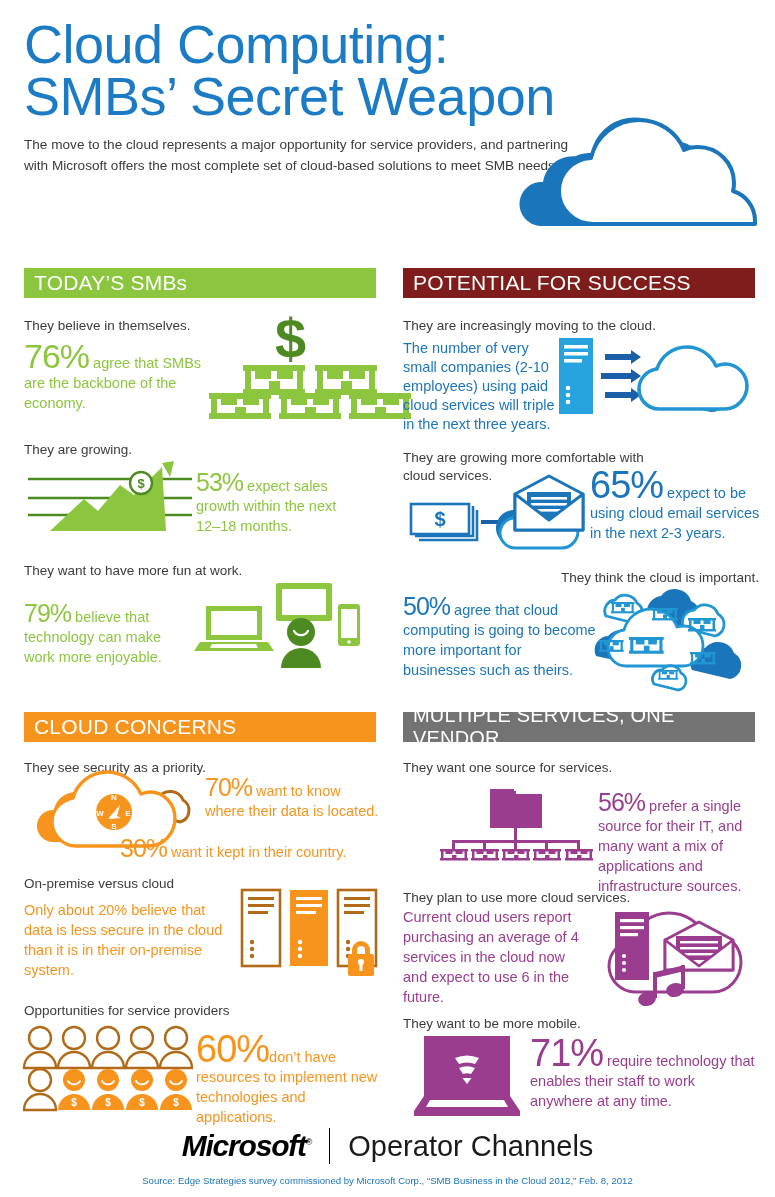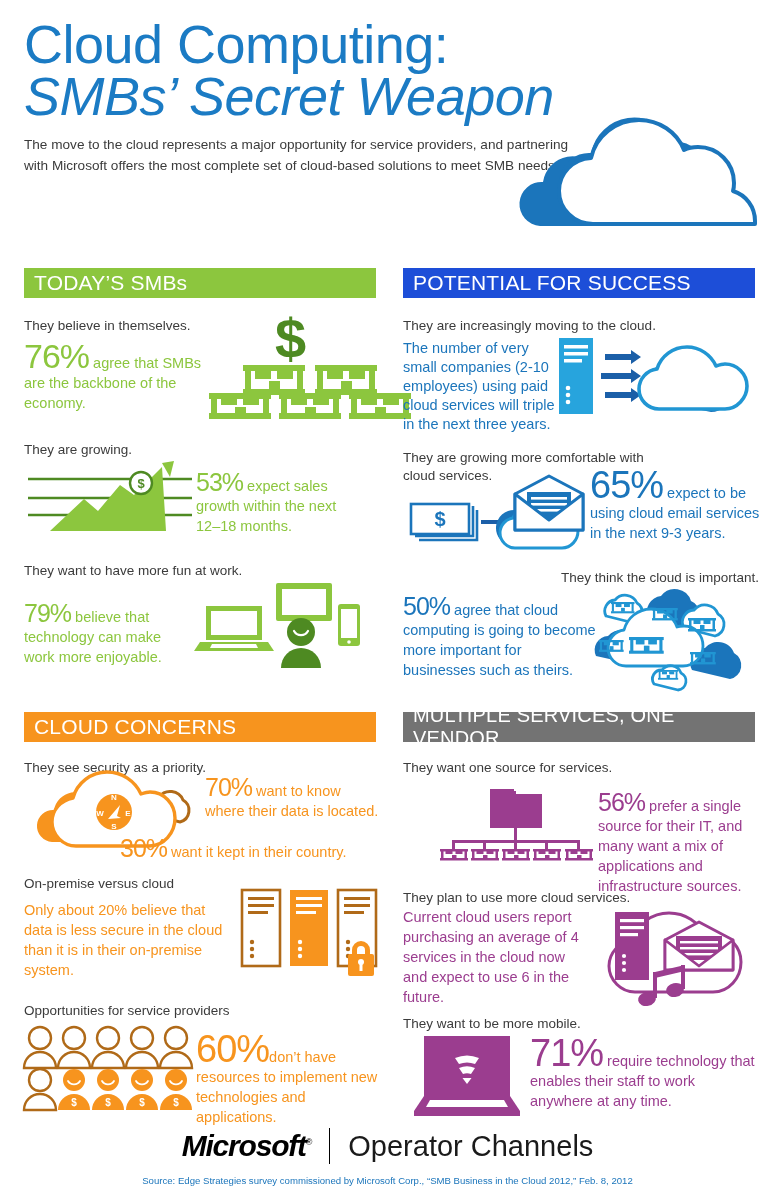--- a/index.html
+++ b/index.html
@@ -16,21 +16,21 @@
   
   .hero{position:absolute;left:24px;top:18px;width:730px;}
   .hero h1{
     margin:0;
     font-size:54px;
     line-height:52px;
     font-weight:400;
     color:#1b7bc4;
     letter-spacing:-0.5px;
   }
-  .hero h1 .l2{display:block;font-style:italic;}
+  .hero h1 .l2{display:block;}
   .hero p{
     margin:12px 0 0 0;
     font-size:13.6px;
     line-height:21px;
     color:#3b3b3b;
     width:545px;
   }
   .hero-cloud{position:absolute;left:505px;top:108px;width:270px;height:130px;}
 
   
@@ -42,21 +42,21 @@
     height:30px;
     display:flex;align-items:center;
     padding:0 10px;
     box-sizing:border-box;
     color:#fff;
     font-size:21px;
     letter-spacing:0.2px;
     font-weight:400;
   }
   .green-bg{background:#8cc63e;}
-  .blue-bg{background:#1d4ed8;}
+  .blue-bg{background:#7f1d1d;}
   .orange-bg{background:#f7941e;}
   .purple-bg{background:#737373;}
 
   .lead{
     font-size:13.5px;
     line-height:18px;
     color:#3b3b3b;
     margin:9px 0 4px 0;
   }
   .stat{line-height:19px;}
@@ -279,21 +279,21 @@
         <path d="M112 16 L146 -2 L180 16 L180 52 L112 52 Z" fill="#fff" stroke="#1b75bb" stroke-width="3" stroke-linejoin="round"></path>
         <rect x="124" y="14" width="44" height="26" fill="#1b75bb"></rect>
         <rect x="128" y="19" width="36" height="2.6" fill="#fff"></rect>
         <rect x="128" y="25" width="36" height="2.6" fill="#fff"></rect>
         <rect x="128" y="31" width="36" height="2.6" fill="#fff"></rect>
         <path d="M112 16 L146 42 L180 16 L180 52 L112 52 Z" fill="#fff" stroke="#1b75bb" stroke-width="3" stroke-linejoin="round"></path>
       </g>
     </svg>
   </div>
   <div class="blk stat" style="left:590px;top:468px;width:170px;">
-    <span class="big blue-tx" style="font-size:38px;">65%</span><span class="txt blue-tx"> expect to be using cloud email services in the next 9-3 years.</span>
+    <span class="big blue-tx" style="font-size:38px;">65%</span><span class="txt blue-tx"> expect to be using cloud email services in the next 2-3 years.</span>
   </div>
 
   <div class="blk" style="left:403px;top:560px;width:356px;text-align:right;">
     <div class="lead">They think the cloud is important.</div>
   </div>
   <div class="blk stat" style="left:403px;top:594px;width:195px;">
     <span class="big sm blue-tx">50%</span><span class="txt blue-tx"> agree that cloud computing is going to become more important for businesses such as theirs.</span>
   </div>
   <div class="blk" style="left:596px;top:580px;">
     <svg width="172" height="110" viewBox="0 0 172 110">

